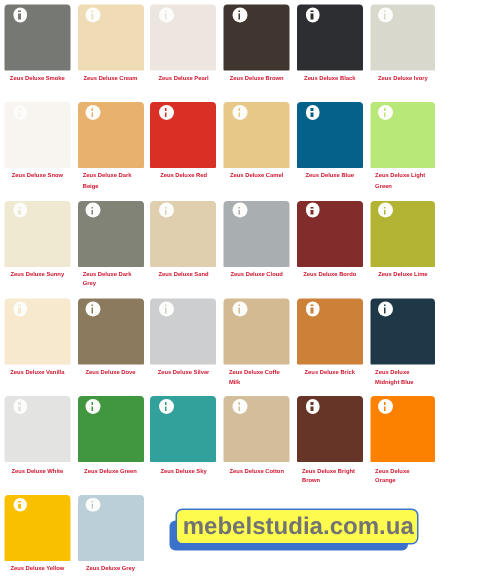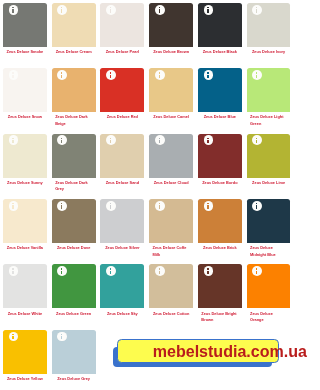--- a/index.html
+++ b/index.html
@@ -38,23 +38,22 @@
     background:#3a72cc;border-radius:4px;
   }
   #logo .plate{
     position:absolute;left:3.7px;top:0;width:162.1px;height:24.1px;
     background:#fdfc4e;border:1.15px solid #3a72cc;border-radius:4.5px;
     box-sizing:border-box;
   }
   #logo .wordmark{
     position:absolute;left:4.8px;top:0.8px;width:162.1px;height:24.1px;
     display:flex;align-items:center;justify-content:center;
-    color:#b91c1c;font-size:16.05px;font-weight:bold;letter-spacing:0px;
+    color:#737373;font-size:16.05px;font-weight:bold;letter-spacing:0px;
     font-family:"Liberation Sans",sans-serif;
-    margin-left:31px;
   }
 </style>
 </head>
 <body>
 
 <div id="palette">
     <div class="cell" style="left: 3px; top: 2.8px;">
       <div class="swatch" style="background: rgb(118, 120, 115); --sw: #767873;">
         <span class="badge">
           <i class="dot"></i>

